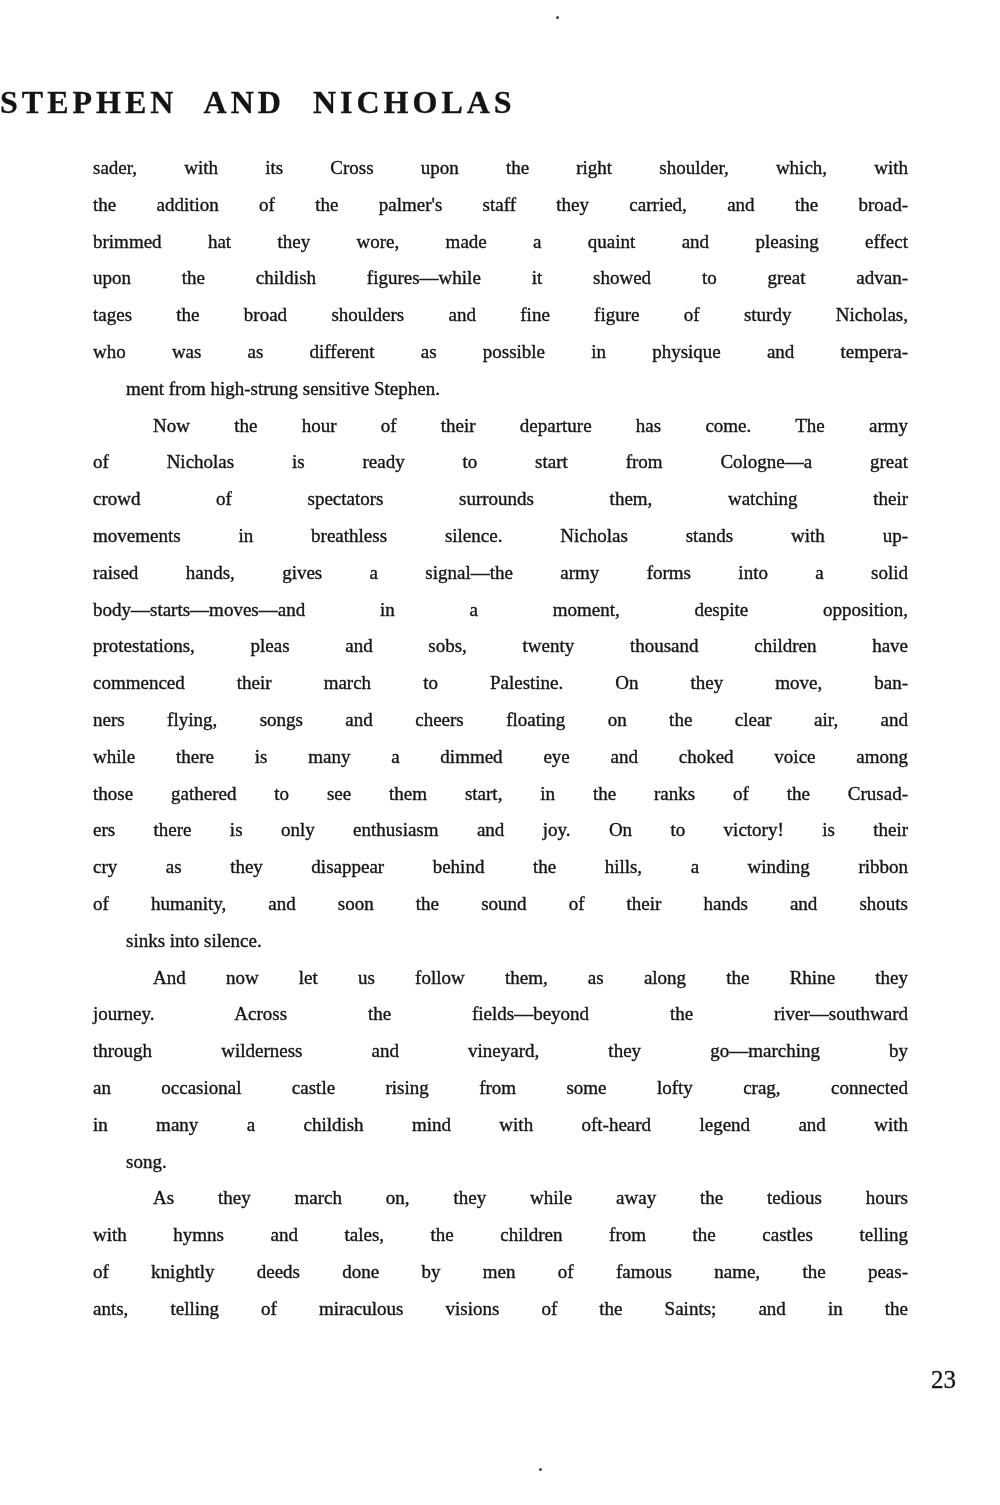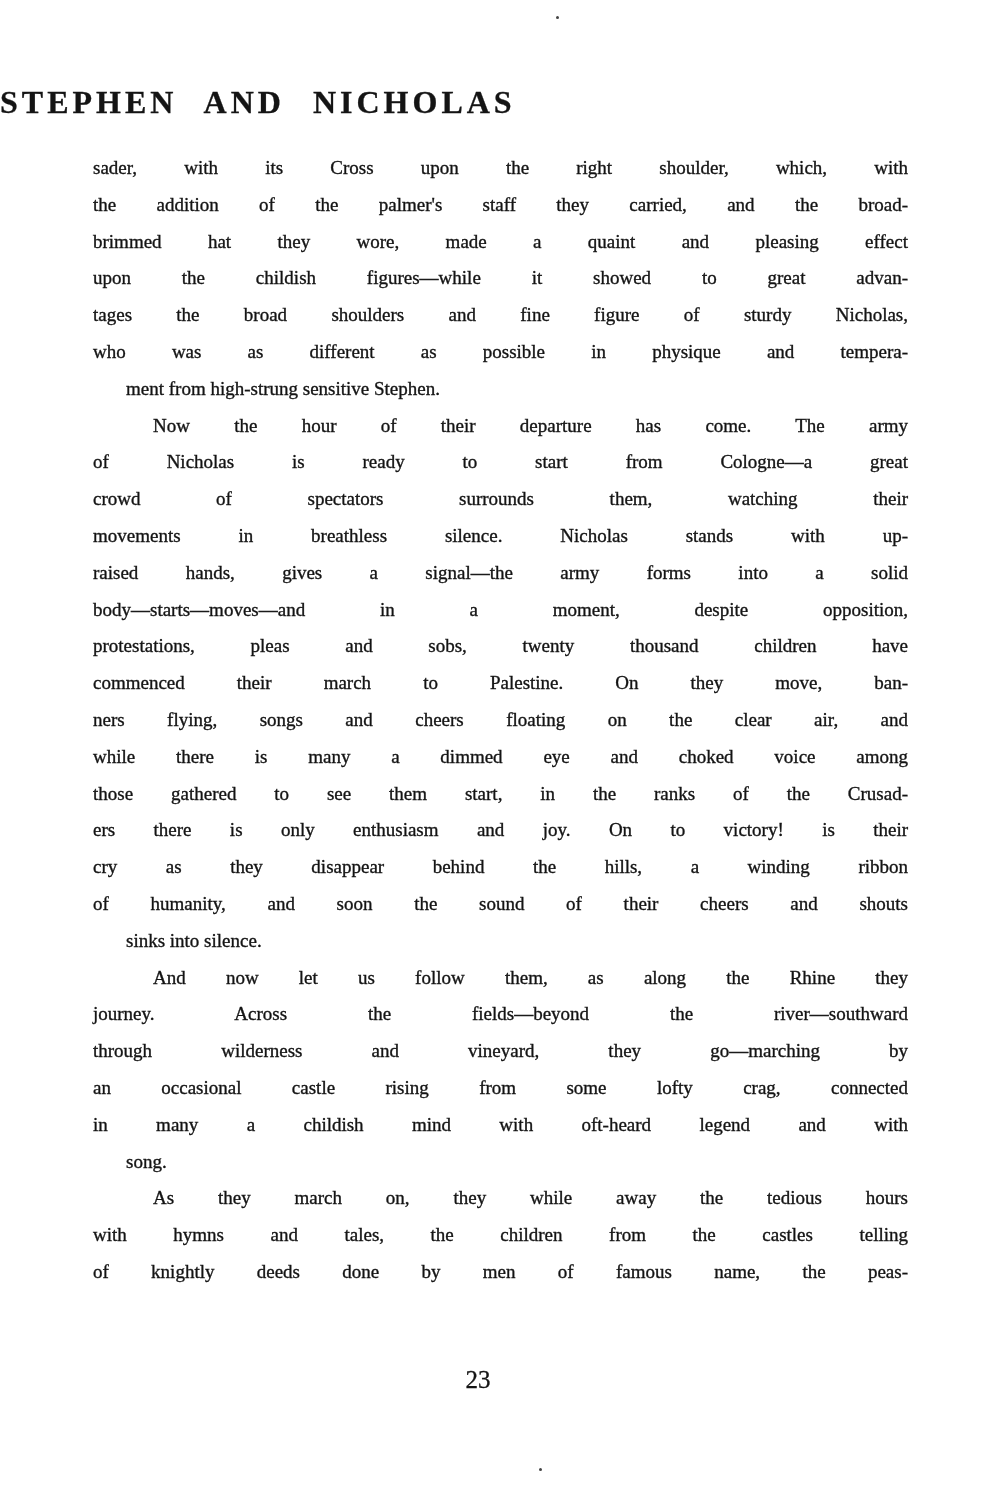--- a/index.html
+++ b/index.html
@@ -46,21 +46,21 @@
   .line.left{
     text-align-last:left;
     margin-left:33px;
   }
   .line.indent{
     padding-left:60px;
   }
   .pagenum{
     position:absolute;
     top:1366px;left:0;width:956px;
-    text-align:center;
+    text-align:right;
     font-size:25px;
     -webkit-text-stroke:0.3px var(--ink);
   }
   .speck{
     position:absolute;
     background:var(--ink);
     border-radius:50%;
     opacity:.8;
   }
   .speck.top{left:556px;top:16px;width:3px;height:3px;}
@@ -90,31 +90,32 @@
     <div class="line">movements in breathless silence.  Nicholas stands with up-</div>
     <div class="line">raised hands, gives a signal—the army forms into a solid</div>
     <div class="line">body—starts—moves—and in a moment, despite opposition,</div>
     <div class="line">protestations, pleas and sobs, twenty thousand children have</div>
     <div class="line">commenced their march to Palestine.  On they move, ban-</div>
     <div class="line">ners flying, songs and cheers floating on the clear air, and</div>
     <div class="line">while there is many a dimmed eye and choked voice among</div>
     <div class="line">those gathered to see them start, in the ranks of the Crusad-</div>
     <div class="line">ers there is only enthusiasm and joy.  On to victory! is their</div>
     <div class="line">cry as they disappear behind the hills, a winding ribbon</div>
-    <div class="line">of humanity, and soon the sound of their cheers and shouts</div>
+    <div class="line">of humanity, and soon the sound of their hands and shouts</div>
     <div class="line left">sinks into silence.</div>
 
     <div class="line indent">And now let us follow them, as along the Rhine they</div>
     <div class="line">journey.  Across the fields—beyond the river—southward</div>
     <div class="line">through wilderness and vineyard, they go—marching by</div>
     <div class="line">an occasional castle rising from some lofty crag, connected</div>
     <div class="line">in many a childish mind with oft-heard legend and with</div>
     <div class="line left">song.</div>
 
     <div class="line indent">As they march on, they while away the tedious hours</div>
     <div class="line">with hymns and tales, the children from the castles telling</div>
     <div class="line">of knightly deeds done by men of famous name, the peas-</div>
+    <div class="line">ants, telling of miraculous visions of the Saints; and in the</div>
   </div>
 
   <div class="pagenum">23</div>
 
   <div class="speck bottom"></div>
 </div>
 
 </body></html>

